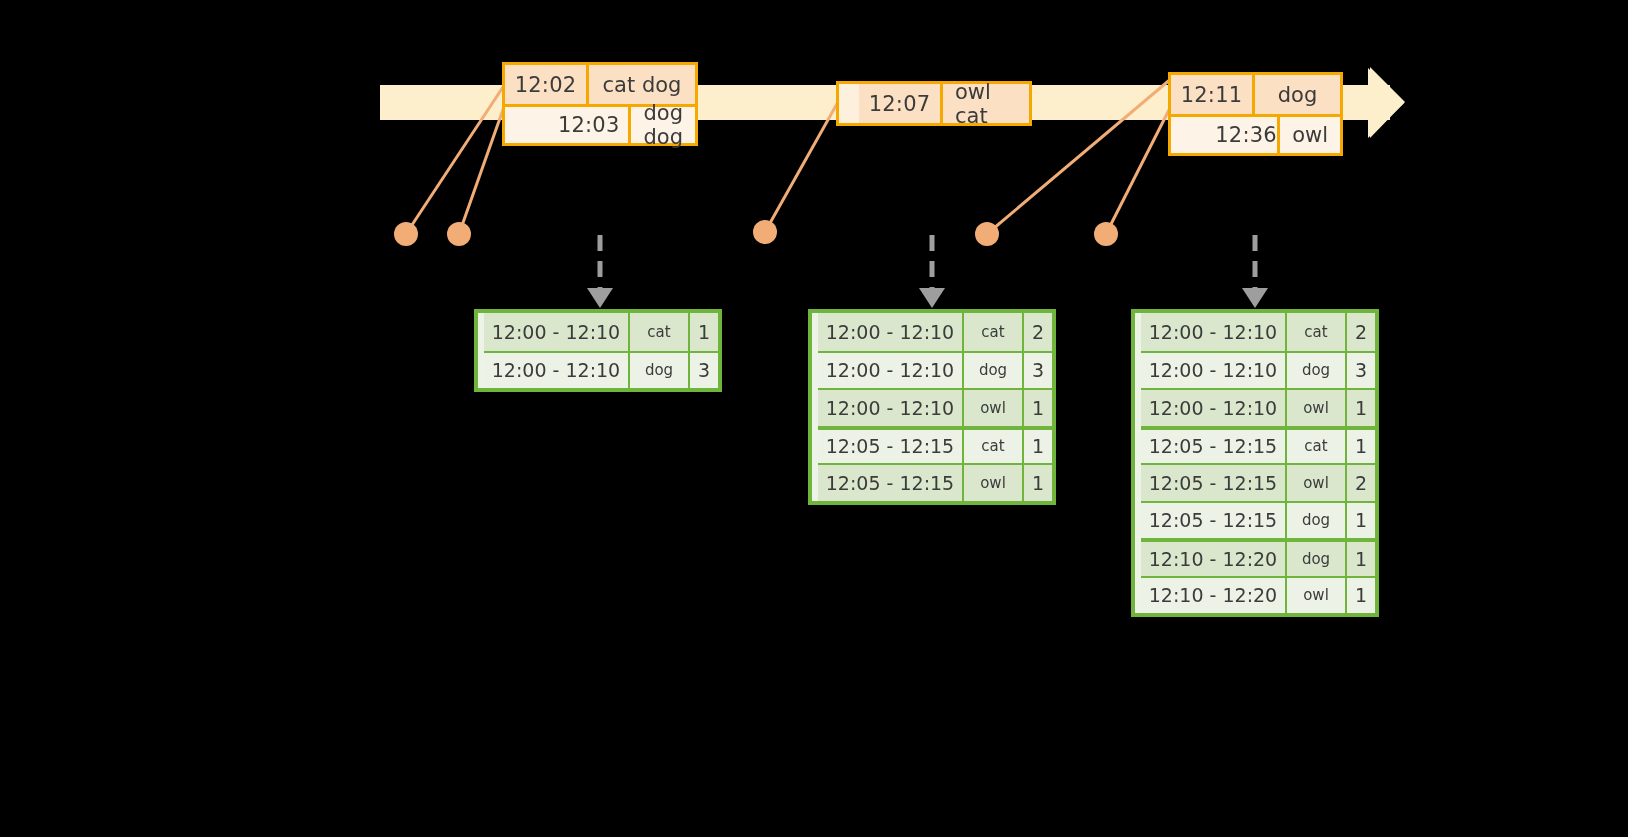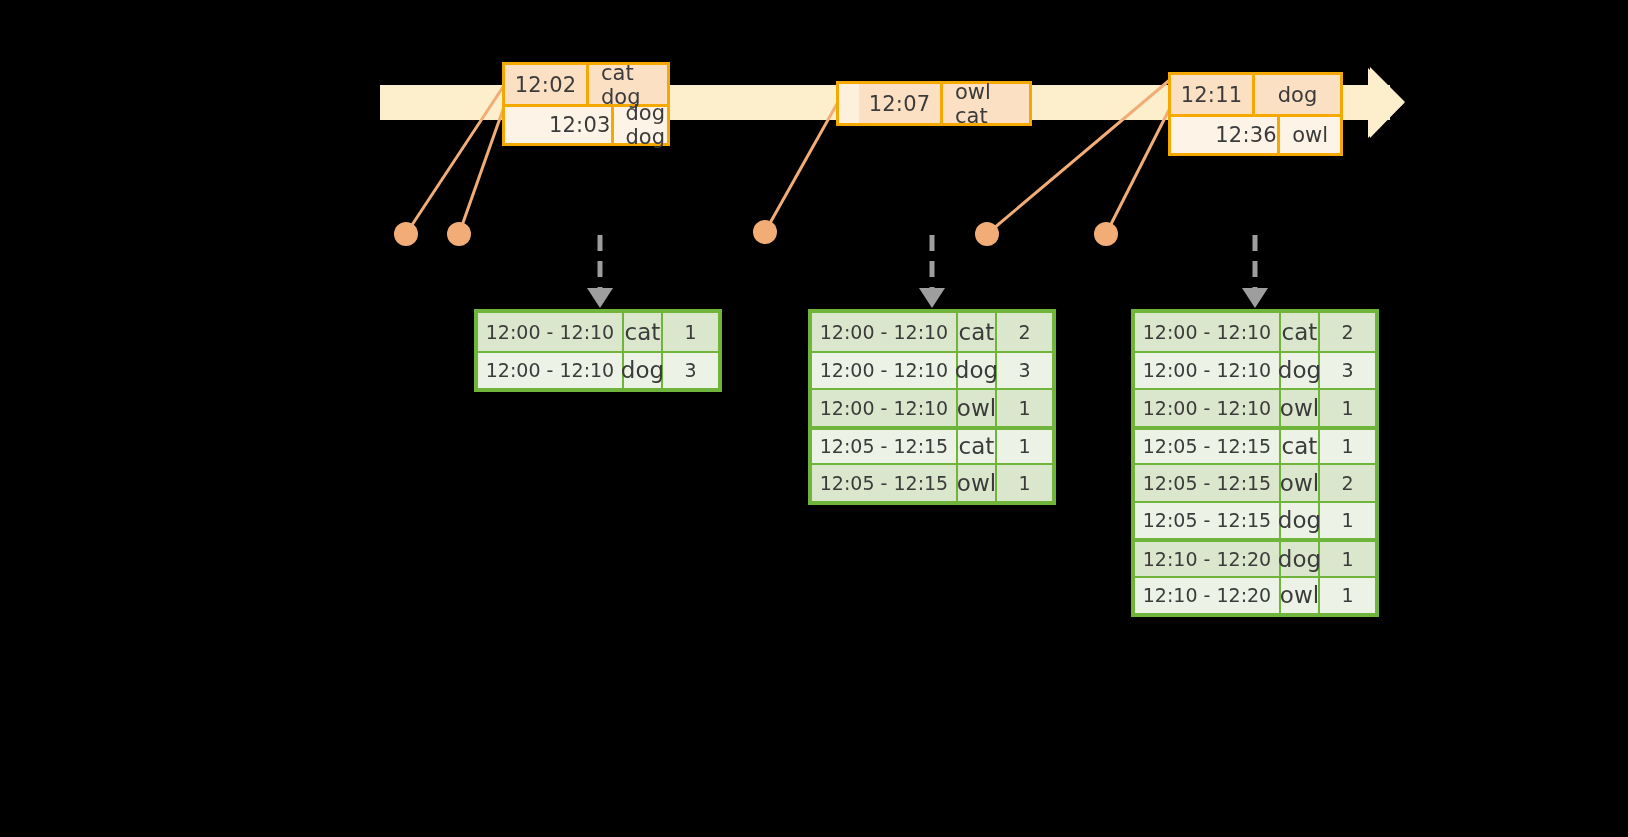--- a/index.html
+++ b/index.html
@@ -74,43 +74,44 @@
     position: absolute;
     border: 4px solid #6FB53C;
     box-sizing: border-box;
     background: #EDF3E6;
     z-index: 5;
   }
   .res-row {
     display: flex;
     height: 37.5px;
     box-sizing: border-box;
+    margin-left: 6px;
   }
   .res-row.shade { background: #DBE7CD; }
   .res-row.plain { background: #ECF2E5; }
   .res-row + .res-row { border-top: 2px solid #6FB53C; }
   .res-row.thick-top { border-top: 4px solid #6FB53C; }
   .res-win {
     width: 146px;
     border-right: 2px solid #6FB53C;
     box-sizing: border-box;
     display: flex;
     align-items: center;
     justify-content: center;
     font-size: 19px;
     color: #3B3B3B;
   }
   .res-key {
-    width: 39px;
+    width: 60px;
     border-right: 2px solid #6FB53C;
     box-sizing: border-box;
     display: flex;
     align-items: center;
     justify-content: center;
-    font-size: 23px;
+    font-size: 15px;
     color: #3B3B3B;
   }
   .res-cnt {
     flex: 1;
     display: flex;
     align-items: center;
     justify-content: center;
     font-size: 19px;
     color: #3B3B3B;
   }
@@ -145,21 +146,21 @@
         <line x1="600" y1="235" x2="600" y2="290" stroke="#9E9E9E" stroke-width="5" stroke-dasharray="16 10"></line>
         <polygon points="587,288 613,288 600,308" fill="#9E9E9E"></polygon>
         <line x1="932" y1="235" x2="932" y2="290" stroke="#9E9E9E" stroke-width="5" stroke-dasharray="16 10"></line>
         <polygon points="919,288 945,288 932,308" fill="#9E9E9E"></polygon>
         <line x1="1255" y1="235" x2="1255" y2="290" stroke="#9E9E9E" stroke-width="5" stroke-dasharray="16 10"></line>
         <polygon points="1242,288 1268,288 1255,308" fill="#9E9E9E"></polygon>
       </g>
   </svg>
 
   <div id="events-layer">
-      <div class="event-box" style="left: 502px; top: 62px; width: 168px;">
+      <div class="event-box" style="left: 502px; top: 62px; width: 196px;">
         <div class="event-row shade">
           <div class="ev-time">12:02</div>
           <div class="ev-payload">cat dog</div>
         </div>
         <div class="event-row plain">
           <div class="ev-time">12:03</div>
           <div class="ev-payload">dog dog</div>
         </div>
       </div>
       <div class="event-box" style="left: 836px; top: 81px; width: 196px; padding-left: 20px;">

